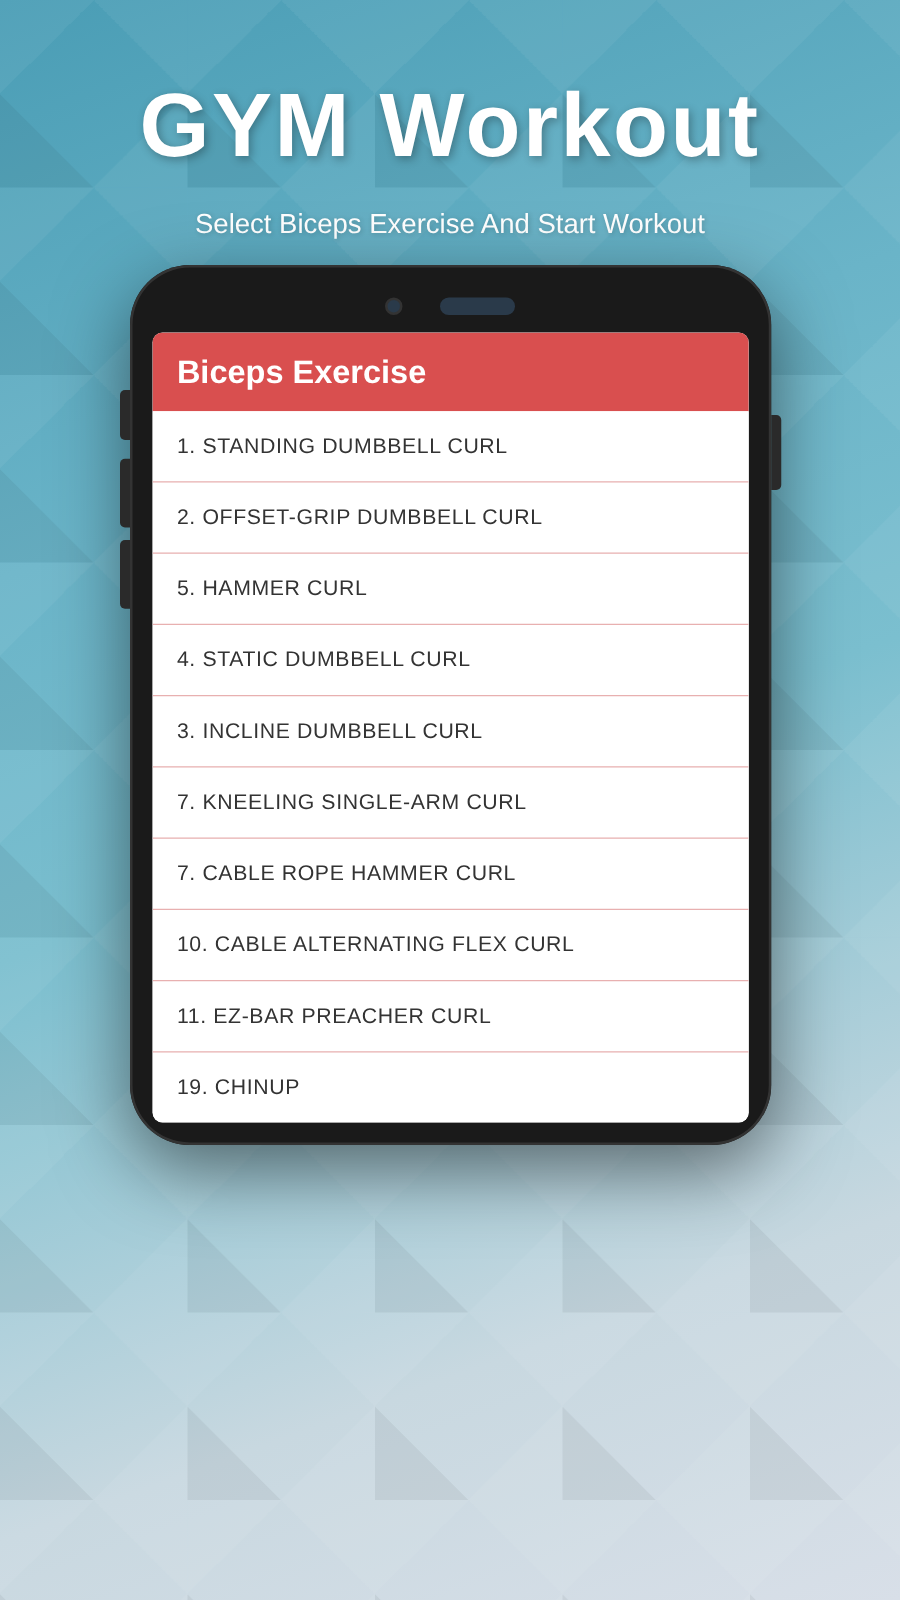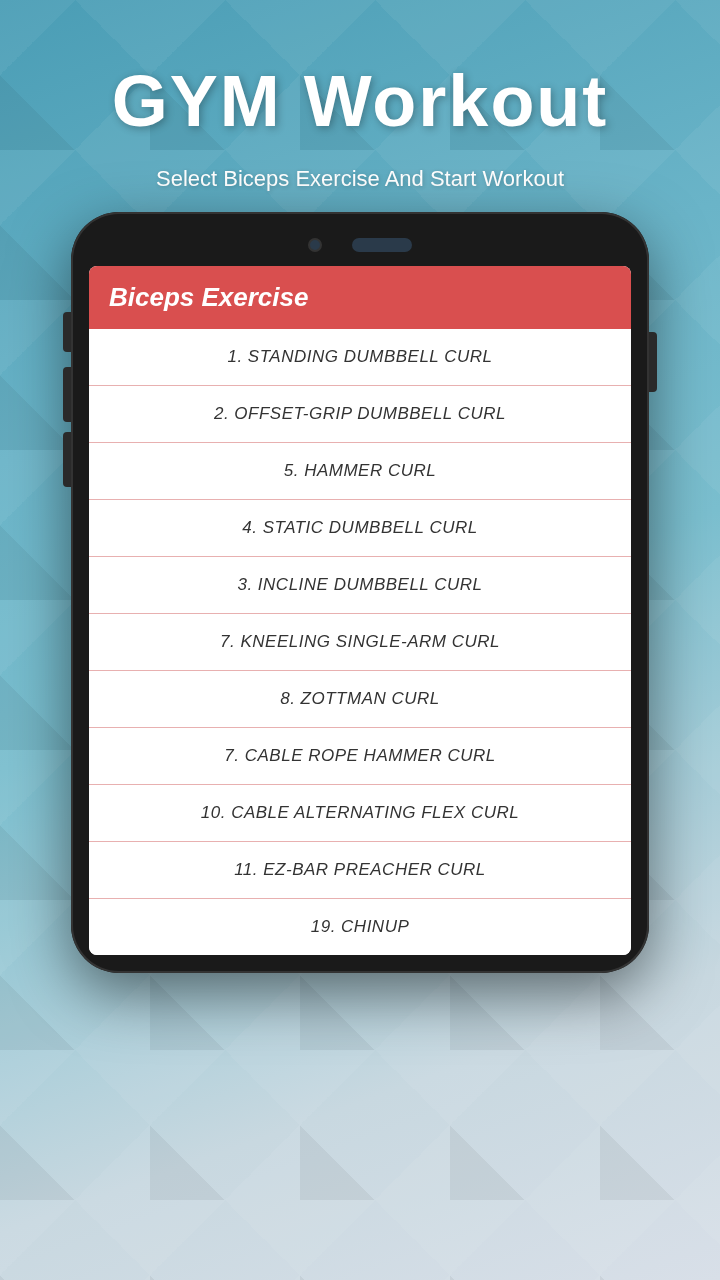--- a/index.html
+++ b/index.html
@@ -46,28 +46,27 @@
 
     .header p {
       font-size: 22px;
       color: white;
       margin-top: 24px;
       text-shadow: 1px 1px 4px rgba(0,0,0,0.2);
     }
 
     
     .phone {
-      width: 578px;
+      width: 513px;
       background: #1a1a1a;
       border-radius: 48px;
       padding: 18px;
       box-shadow: 0 20px 60px rgba(0,0,0,0.5), inset 0 0 0 2px #333;
       z-index: 1;
       position: relative;
-      font-style: italic;
     }
 
     .phone-top-bar {
       display: flex;
       justify-content: center;
       align-items: center;
       gap: 30px;
       padding: 8px 0 14px 0;
     }
 
@@ -109,21 +108,20 @@
     }
 
     .exercise-item {
       padding: 18px 20px;
       border-bottom: 1px solid #e8b0b0;
       font-size: 17px;
       font-weight: 500;
       color: #333;
       letter-spacing: 0.5px;
       cursor: pointer;
-      text-align: center;
     }
 
     .exercise-item:last-child {
       border-bottom: none;
     }
 
     
     .phone-side-btn-right {
       position: absolute;
       right: -8px;
@@ -187,20 +185,19 @@
     <div class="screen-header">
       <h2>Biceps Exercise</h2>
     </div>
     <div class="exercise-list" id="exercise-list">
     <div class="exercise-item">1. STANDING DUMBBELL CURL</div>
         <div class="exercise-item">2. OFFSET-GRIP DUMBBELL CURL</div>
         <div class="exercise-item">5. HAMMER CURL</div>
         <div class="exercise-item">4. STATIC DUMBBELL CURL</div>
         <div class="exercise-item">3. INCLINE DUMBBELL CURL</div>
         <div class="exercise-item">7. KNEELING SINGLE-ARM CURL</div>
-        <div class="exercise-item">8. ZOTTMAN CURL</div>
         <div class="exercise-item">7. CABLE ROPE HAMMER CURL</div>
         <div class="exercise-item">10. CABLE ALTERNATING FLEX CURL</div>
         <div class="exercise-item">11. EZ-BAR PREACHER CURL</div>
         <div class="exercise-item">19. CHINUP</div>
       </div>
   </div>
 </div>
 
 </body></html>

